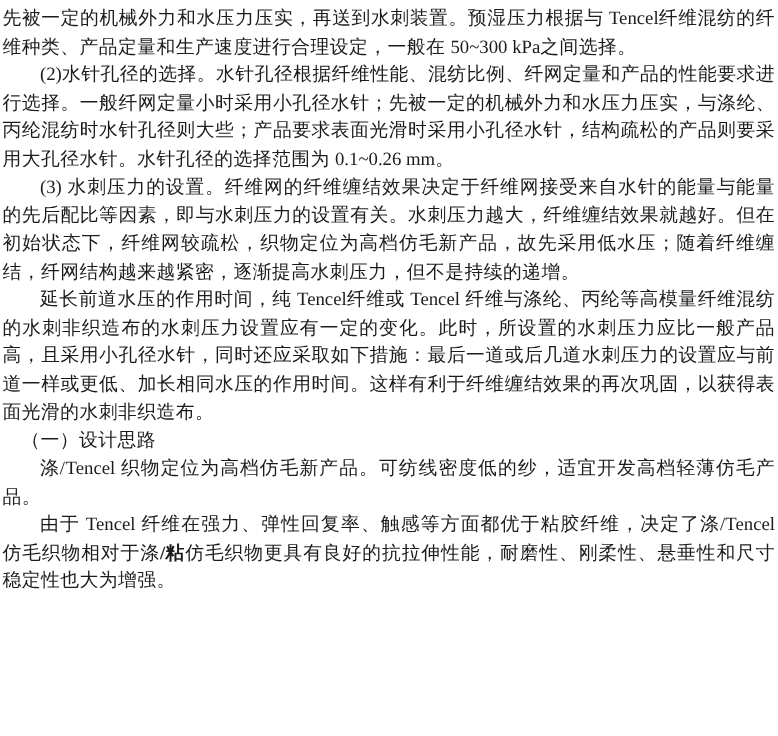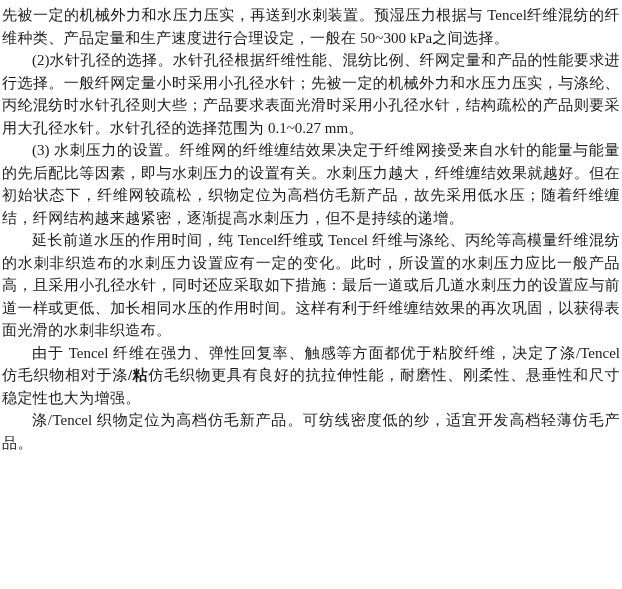--- a/index.html
+++ b/index.html
@@ -36,19 +36,20 @@
     letter-spacing: 0;
   }
   .bold { font-weight: bold; }
 </style>
 </head>
 <body>
 
 <div class="page" style="background: rgb(255, 255, 255); color: rgb(27, 27, 27);">
   <div class="doc-body">
       <p class="para indent-0"><span>先被一定的机械外力和水压力压实，再送到水刺装置。预湿压力根据与 </span><span class="latin">Tencel</span><span>纤维混纺的纤维种类、产品定量和生产速度进行合理设定，一般在 </span><span class="latin">50~300 kPa</span><span>之间选择。</span></p>
-      <p class="para indent-2"><span class="latin">(2)</span><span>水针孔径的选择。水针孔径根据纤维性能、混纺比例、纤网定量和产品的性能要求进行选择。一般纤网定量小时采用小孔径水针；先被一定的机械外力和水压力压实，与涤纶、丙纶混纺时水针孔径则大些；产品要求表面光滑时采用小孔径水针，结构疏松的产品则要采用大孔径水针。水针孔径的选择范围为 </span><span class="latin">0.1~0.27 mm</span><span>。</span></p>
+      <p class="para indent-2"><span class="latin">(2)</span><span>水针孔径的选择。水针孔径根据纤维性能、混纺比例、纤网定量和产品的性能要求进行选择。一般纤网定量小时采用小孔径水针；先被一定的机械外力和水压力压实，与涤纶、丙纶混纺时水针孔径则大些；产品要求表面光滑时采用小孔径水针，结构疏松的产品则要采用大孔径水针。水针孔径的选择范围为 </span><span class="latin">0.1~0.26 mm</span><span>。</span></p>
       <p class="para indent-2"><span class="latin">(3)</span><span> 水刺压力的设置。纤维网的纤维缠结效果决定于纤维网接受来自水针的能量与能量的先后配比等因素，即与水刺压力的设置有关。水刺压力越大，纤维缠结效果就越好。但在初始状态下，纤维网较疏松，织物定位为高档仿毛新产品，故先采用低水压；随着纤维缠结，纤网结构越来越紧密，逐渐提高水刺压力，但不是持续的递增。</span></p>
       <p class="para indent-2"><span>延长前道水压的作用时间，纯 </span><span class="latin">Tencel</span><span>纤维或 </span><span class="latin">Tencel</span><span> 纤维与涤纶、丙纶等高模量纤维混纺的水刺非织造布的水刺压力设置应有一定的变化。此时，所设置的水刺压力应比一般产品高，且采用小孔径水针，同时还应采取如下措施：最后一道或后几道水刺压力的设置应与前道一样或更低、加长相同水压的作用时间。这样有利于纤维缠结效果的再次巩固，以获得表面光滑的水刺非织造布。</span></p>
+      <p class="para indent-1"><span>（一）设计思路</span></p>
+      <p class="para indent-2"><span>涤/</span><span class="latin">Tencel</span><span> 织物定位为高档仿毛新产品。可纺线密度低的纱，适宜开发高档轻薄仿毛产品。</span></p>
       <p class="para indent-2"><span>由于 </span><span class="latin">Tencel</span><span> 纤维在强力、弹性回复率、触感等方面都优于粘胶纤维，决定了涤</span><span class="latin">/Tencel</span><span> 仿毛织物相对于涤</span><span class="latin bold">/</span><span class="bold">粘</span><span>仿毛织物更具有良好的抗拉伸性能，耐磨性、刚柔性、悬垂性和尺寸稳定性也大为增强。</span></p>
-      <p class="para indent-2"><span>涤/</span><span class="latin">Tencel</span><span> 织物定位为高档仿毛新产品。可纺线密度低的纱，适宜开发高档轻薄仿毛产品。</span></p>
     </div>
 </div>
 
 </body></html>

